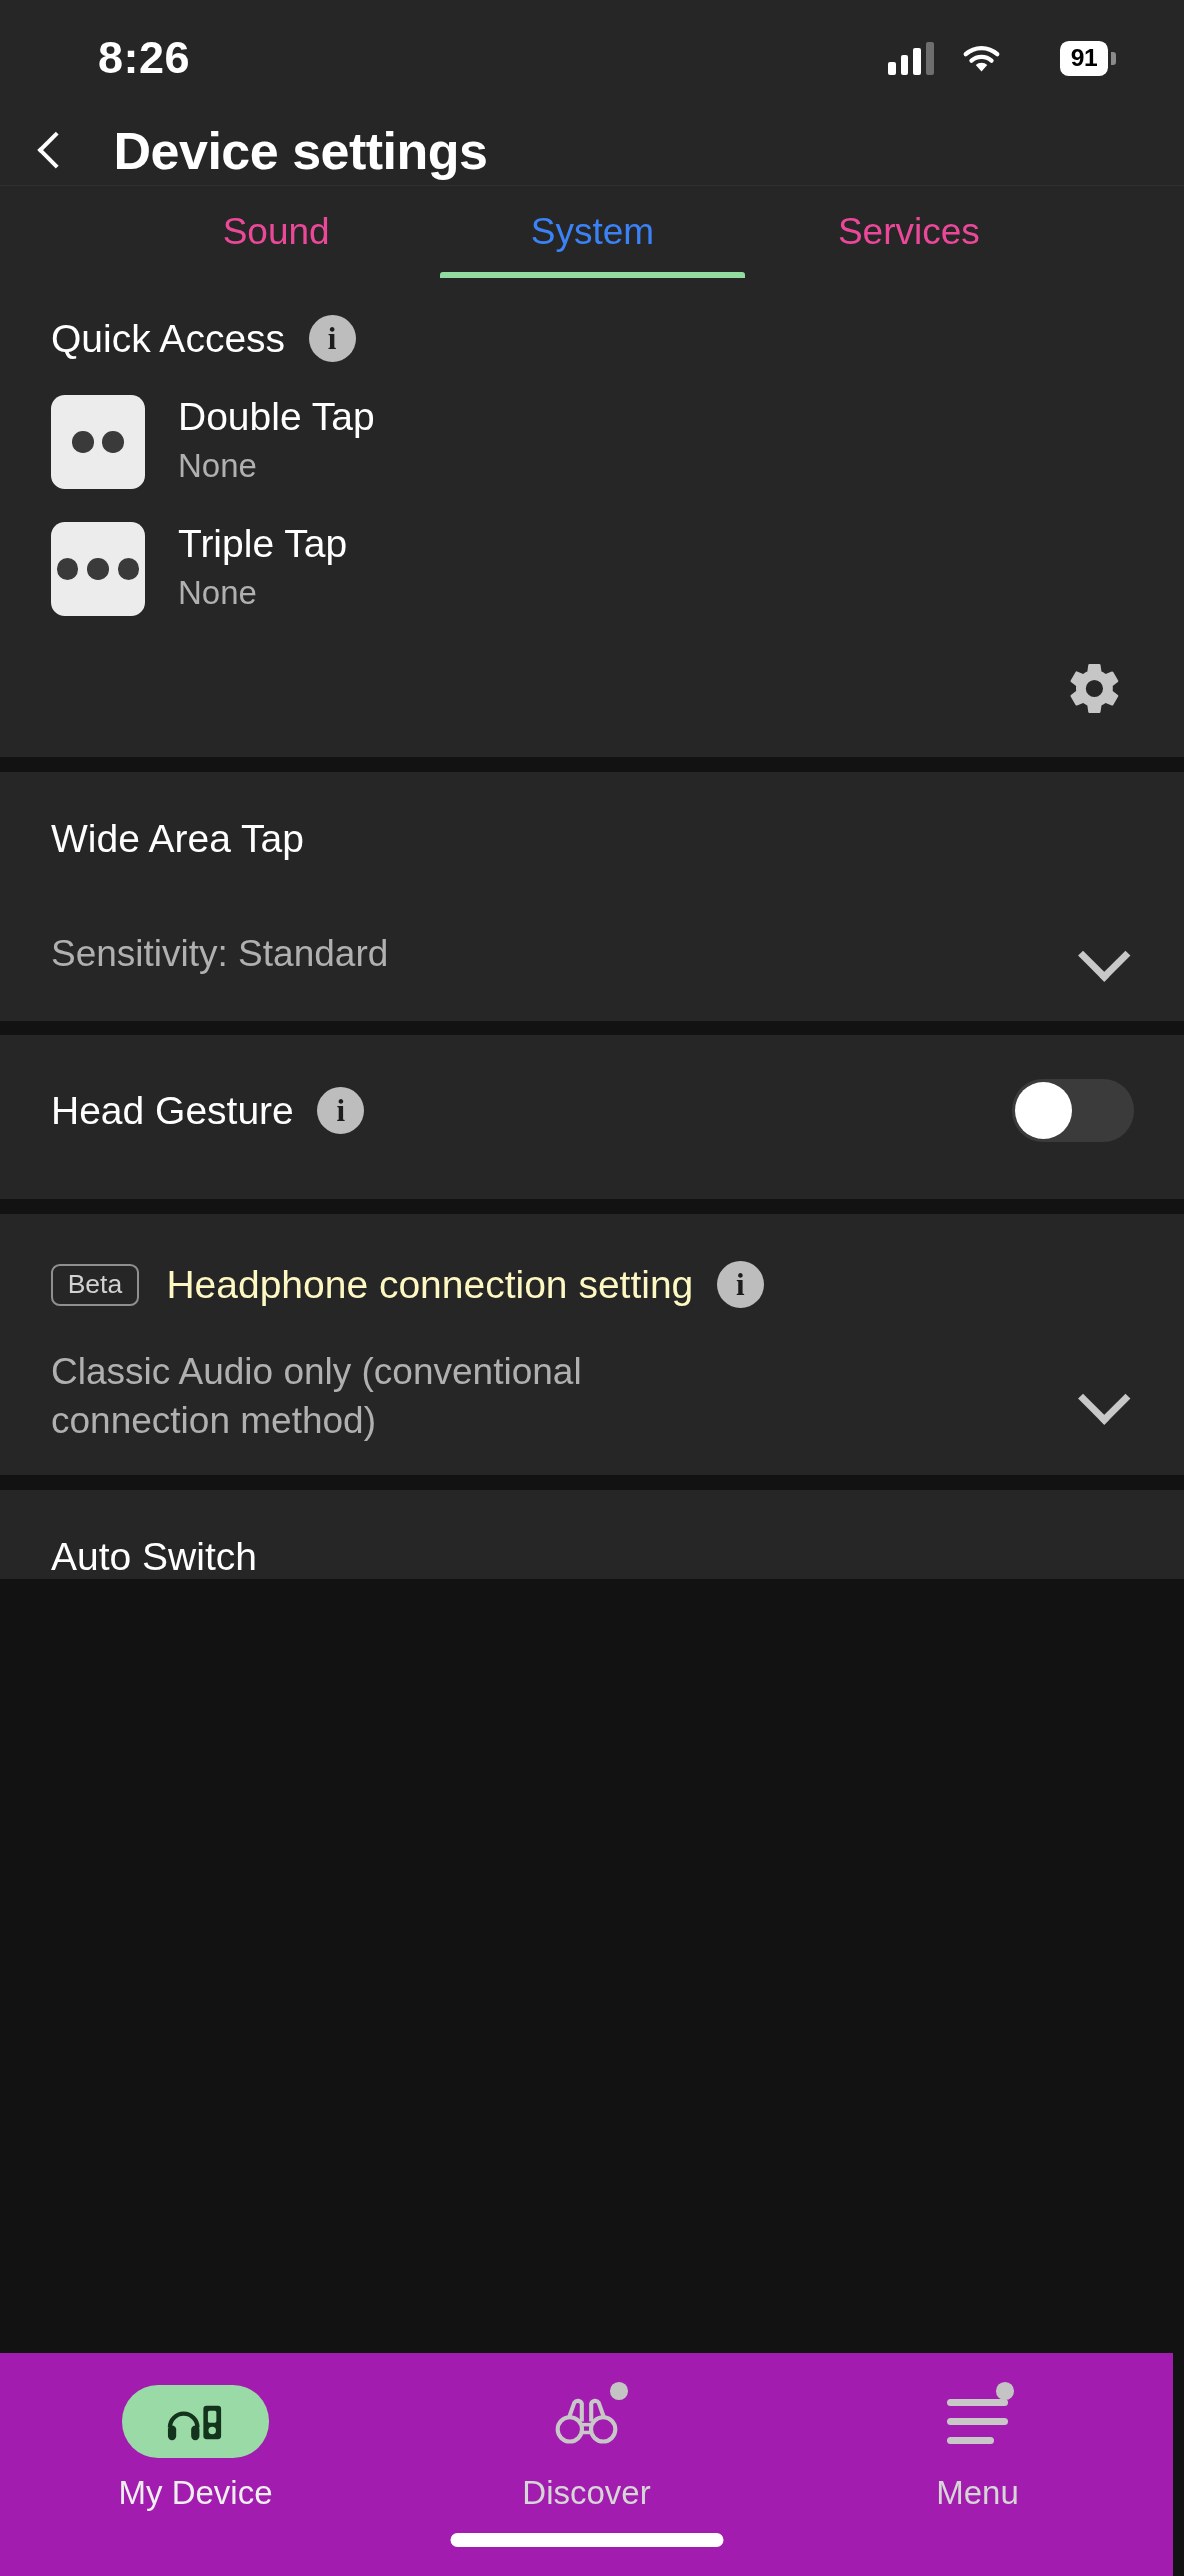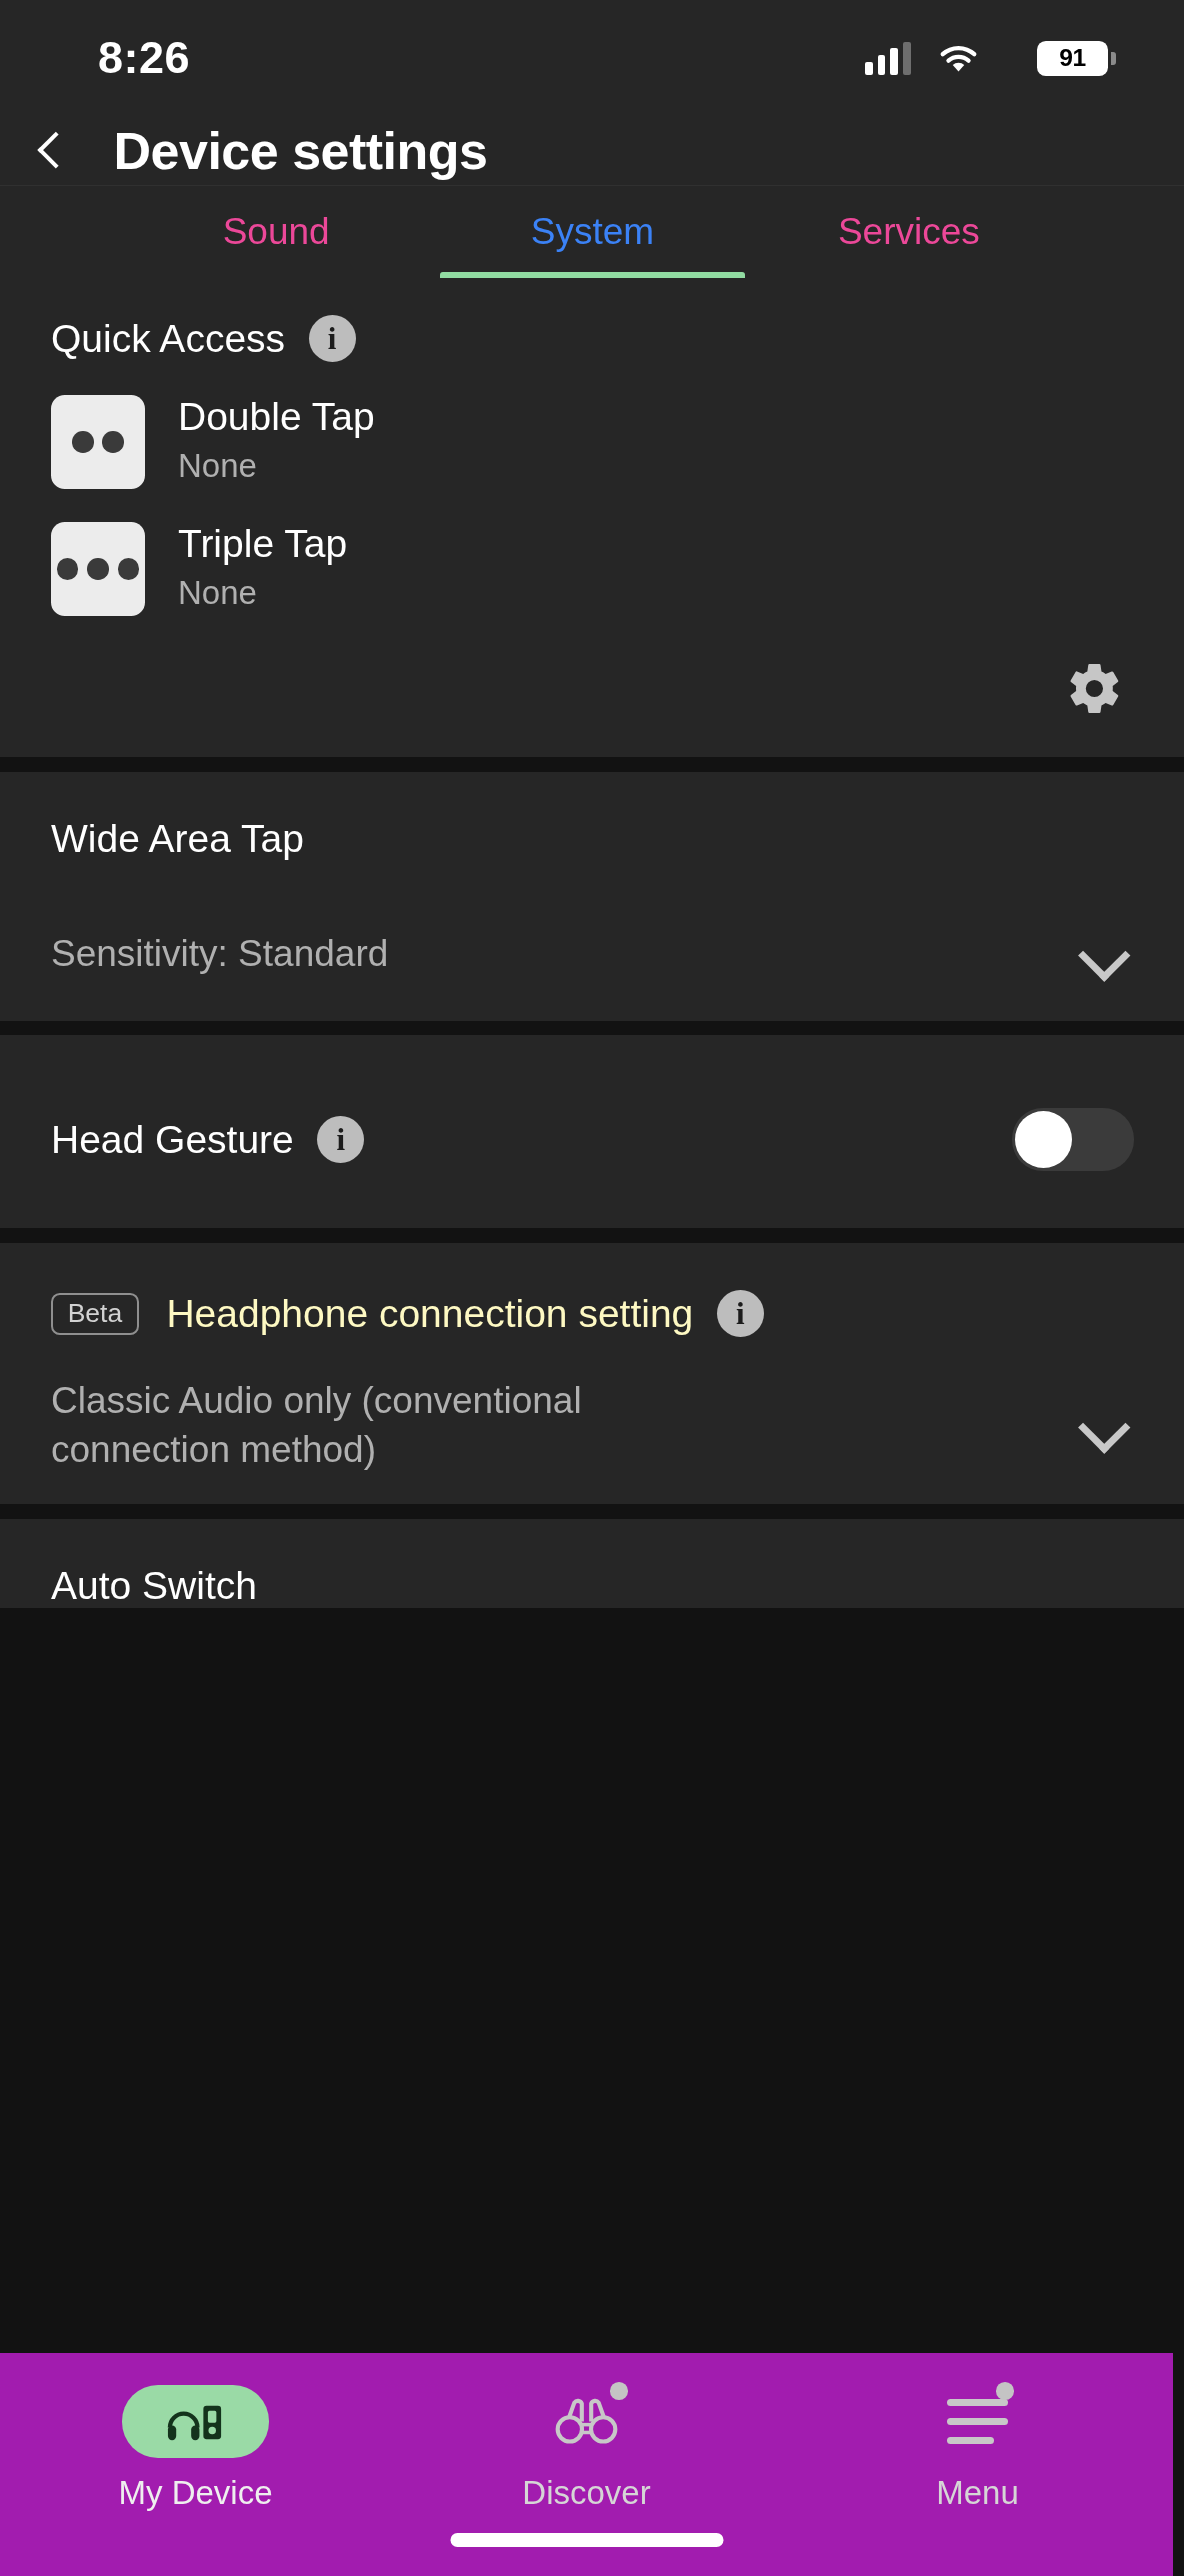--- a/index.html
+++ b/index.html
@@ -22,21 +22,21 @@
     margin-left:98px; letter-spacing:0.5px;
   }
   .sb-right { display:flex; align-items:center; gap:25.5px; }
   .signal { display:flex; align-items:flex-end; gap:4.9px; height:33px; }
   .signal i { display:block; width:7.9px; background:#ffffff; border-radius:2px; }
   .signal i:nth-child(1){ height:12.8px; }
   .signal i:nth-child(2){ height:19.6px; }
   .signal i:nth-child(3){ height:26.5px; }
   .signal i:nth-child(4){ height:33px; background:#6e6e6e; }
   .battery {
-    width:71px; height:35px; background:#ffffff; border-radius:8.8px;
+    width:48px; height:35px; background:#ffffff; border-radius:8.8px;
     display:flex; align-items:center; justify-content:center; position:relative;margin-left:32px;
   }
   .battery span { color:#000000; font-size:24.6px; font-weight:700; letter-spacing:-0.5px; }
   .battery::after {
     content:""; position:absolute; right:-7.9px; top:11.8px;
     width:4.9px; height:12.8px; background:#8a8a8a; border-radius:0 2.9px 2.9px 0;
   }
 
   
   .header {
@@ -112,21 +112,21 @@
   }
   .chev-down::before {
     content:""; position:absolute; left:6.9px; top:5.9px;
     width:29.5px; height:29.5px; border-right:7.9px solid #c8c8c8; border-bottom:7.9px solid #c8c8c8;
     transform:rotate(45deg);
   }
 
   
   .toggle-row {
     display:flex; align-items:center; justify-content:space-between;
-    padding:73px 51px 57px 51px;
+    padding:44px 51px 57px 51px;
     gap:12px;
   }
   .toggle-label { display:flex; align-items:center; }
   .toggle-label h3 { color:#ffffff; font-size:39px; font-weight:400; }
   .switch {
     width:122px; height:63px; background:#3b3b3b; border-radius:31px;
     position:relative; flex:none; cursor:pointer;
   }
   .switch .knob {
     position:absolute; left:2.9px; top:2.9px; width:57px; height:57px;

